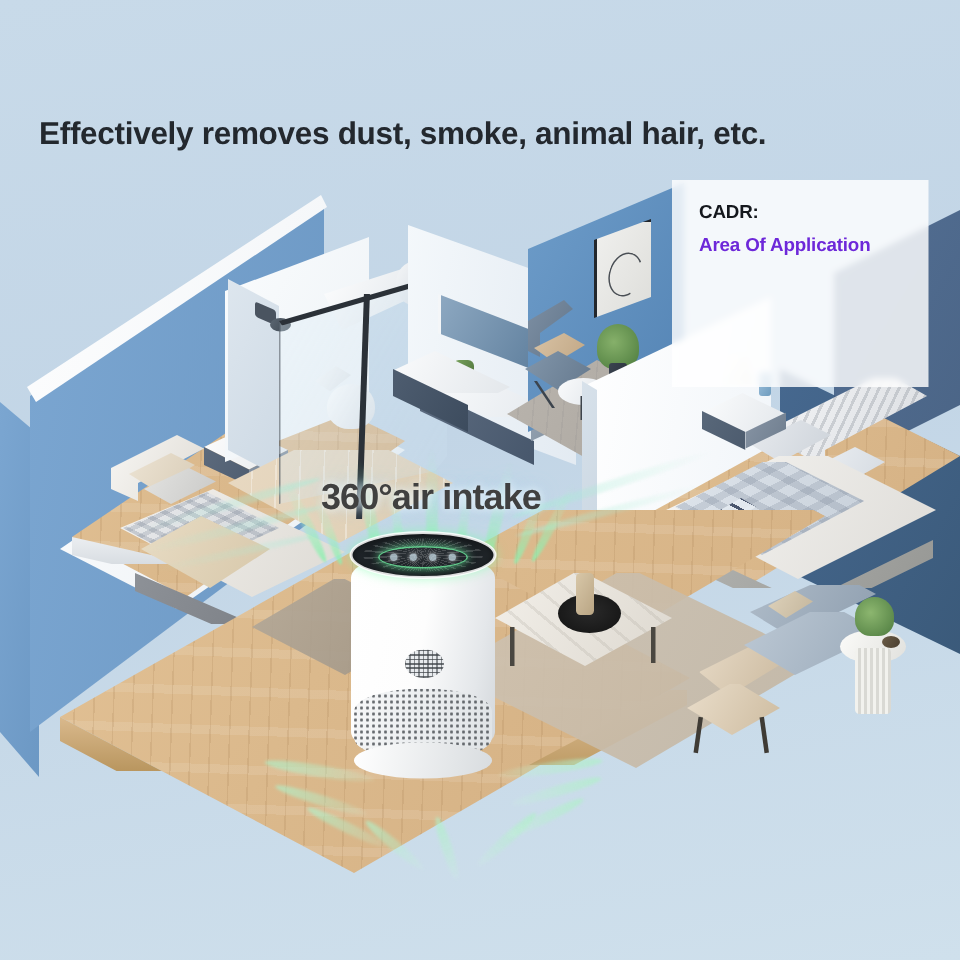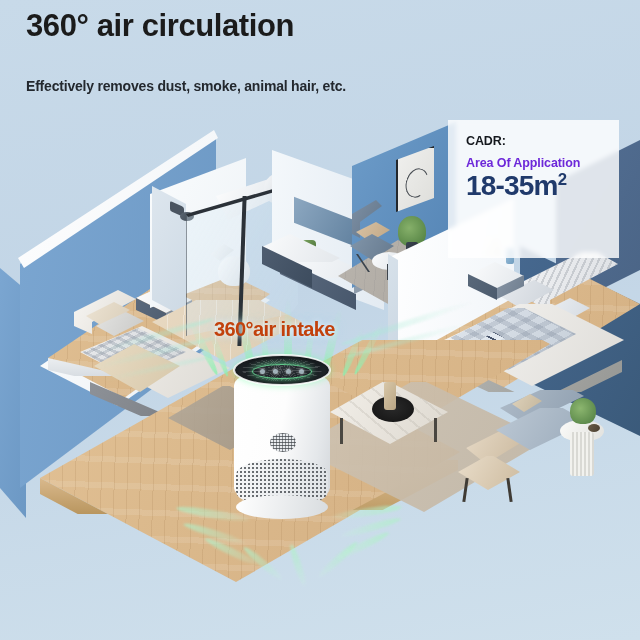--- a/index.html
+++ b/index.html
@@ -23,21 +23,21 @@
     position:absolute; left:26px; top:8px;
     font-size:31px; font-weight:bold; color:#1b1b1b;
     letter-spacing:-0.4px; line-height:1.15;
   }
   .sub1 {
     position:absolute; left:26px; top:52px;
     font-size:16.5px; font-weight:bold; color:#23282e; letter-spacing:-0.2px;
   }
   .sub2 {
     position:absolute; left:26px; top:78px;
-    font-size:14px; font-weight:bold; color:#23282e; letter-spacing:-0.2px;
+    font-size:21px; font-weight:bold; color:#23282e; letter-spacing:-0.2px;
   }
   .footer {
     position:absolute; left:28px; top:595px;
     font-size:15.5px; font-weight:bold; color:#1d2227; letter-spacing:-0.2px;
   }
 
   
   .spec-card {
     position:absolute; left:448px; top:120px; width:171px; height:138px;
     background:rgba(255,255,255,0.82);
@@ -46,21 +46,21 @@
   }
   .spec-label { font-size:12.5px; font-weight:bold; color:#14181d; letter-spacing:-0.1px; }
   .spec-value { font-size:28px; font-weight:bold; color:#203a6b; letter-spacing:-0.8px; line-height:1.05; margin-top:1px; }
   .spec-label2 { font-size:12.5px; font-weight:bold; color:#6d28d9; margin-top:8px; letter-spacing:-0.1px;}
   .spec-value2 { font-size:28px; font-weight:bold; color:#203a6b; letter-spacing:-0.8px; line-height:1.05; margin-top:1px;}
   .sup { font-size:0.6em; vertical-align:super; }
 
   
   .intake-label {
     position:absolute; left:214px; top:318px;
-    font-size:20px; font-weight:bold; color:#c2410c;
+    font-size:24px; font-weight:bold; color:#404040;
     letter-spacing:-0.6px;
     text-shadow:0 0 6px rgba(255,255,255,.85), 0 0 12px rgba(160,220,255,.6);
     z-index:40;
   }
 
   
   .poly { position:absolute; }
 
   
   .floor-wood {
@@ -517,27 +517,25 @@
     <div class="stream-side" style="left:0;   top:26px; width:130px; height:6px; transform:rotate(-16deg); background:linear-gradient(270deg, rgba(170,235,215,.55), rgba(200,245,235,0));"></div>
     <div class="stream-side" style="left:6px; top:42px; width:124px; height:6px; transform:rotate(-14deg); background:linear-gradient(270deg, rgba(170,235,215,.45), rgba(200,245,235,0));"></div>
     <div class="stream-side" style="left:14px;top:58px; width:114px; height:5px; transform:rotate(-12deg); background:linear-gradient(270deg, rgba(170,235,215,.38), rgba(200,245,235,0));"></div>
   </div>
 
   <div class="flow-side" style="left:330px; top:300px; width:170px; height:80px;">
     <div class="stream-side" style="left:8px;  top:20px; width:140px; height:6px; transform:rotate(-18deg);"></div>
     <div class="stream-side" style="left:12px; top:38px; width:130px; height:5px; transform:rotate(-15deg);"></div>
   </div>
 
-  <div class="headline">360° air circulation</div>
   <div class="sub2">Effectively removes dust, smoke, animal hair, etc.</div>
 
   <div class="spec-card">
     <div class="spec-label">CADR:</div>
     <div class="spec-label2">Area Of Application</div>
-    <div class="spec-value2"><span>18-35m</span><span class="sup">2</span></div>
   </div>
 
   <div class="intake-label">360°air intake</div>
 
   <div id="purifier">
     <div class="pf-body"></div>
     <div class="pf-mesh"></div>
     <div class="pf-base"></div>
     <div class="pf-vent"></div>
     <div class="pf-top-ell">

